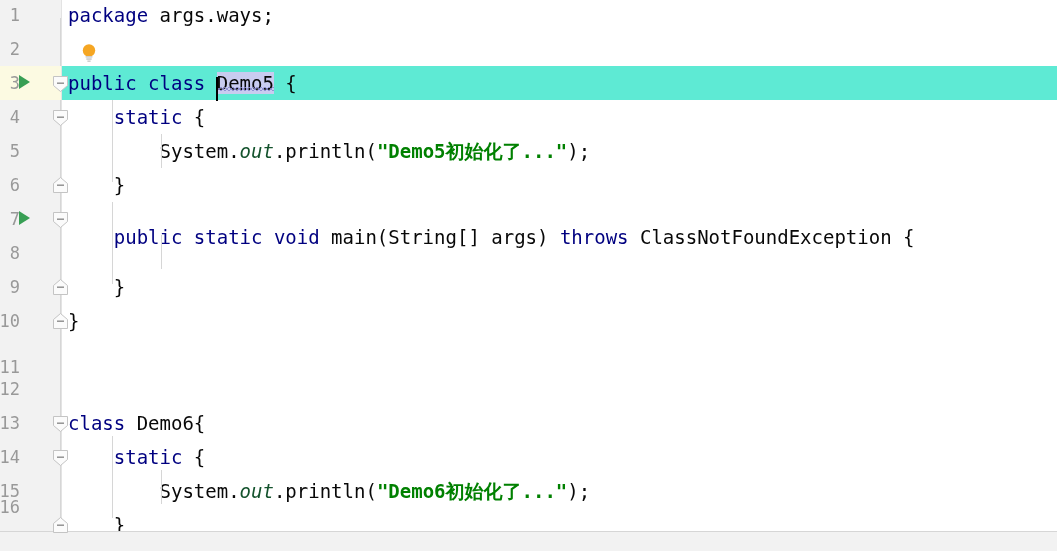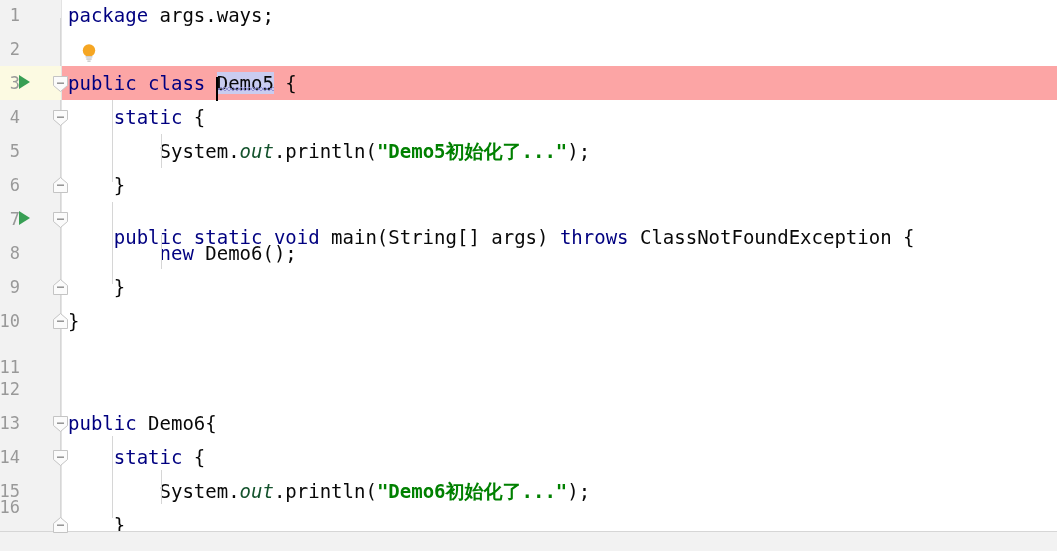--- a/index.html
+++ b/index.html
@@ -104,21 +104,21 @@
     position: absolute;
     left: 0;
     width: 995px;
     height: 34px;
     line-height: 34px;
     white-space: pre;
     font-family: "DejaVu Sans Mono", "Liberation Mono", monospace;
     font-size: 19px;
     color: #080808;
   }
-  .code-row.caret-row { background: #fca5a5; }
+  .code-row.caret-row { background: #5eead4; }
 
   .code-text {
     position: absolute;
     left: 6px;
     top: 0;
     white-space: pre;
   }
 
   
   .kw   { color: #000080; font-weight: normal; }
@@ -251,26 +251,25 @@
             <circle cx="9" cy="7.5" r="6.2" fill="#f5a623"></circle>
             <rect x="5.6" y="13" width="6.8" height="1.7" fill="#cfcfcf"></rect>
             <rect x="6.3" y="15.2" width="5.4" height="1.7" fill="#cfcfcf"></rect>
             <rect x="7.4" y="17.4" width="3.2" height="1.6" fill="#cfcfcf"></rect>
           </svg></span><span class="code-text"></span></div>
       <div class="code-row caret-row" style="top: 66px;"><span class="code-text"><span class="kw">public class </span><span class="sel">Demo5<span class="squiggle"></span><span class="caret" style="left: -1px;"></span></span><span class="pln"> {</span></span></div>
       <div class="code-row" style="top: 100px;"><span class="code-text"><span class="pln">    </span><span class="kw">static</span><span class="pln"> {</span></span></div>
       <div class="code-row" style="top: 134px;"><span class="code-text"><span class="pln">        System.</span><span class="fld">out</span><span class="pln">.println(</span><span class="str">"Demo5初始化了..."</span><span class="pln">);</span></span></div>
       <div class="code-row" style="top: 168px;"><span class="code-text"><span class="pln">    }</span></span></div>
       <div class="code-row" style="top: 220px;"><span class="code-text"><span class="pln">    </span><span class="kw">public static void </span><span class="pln">main(String[] args) </span><span class="kw">throws</span><span class="pln"> ClassNotFoundException {</span></span></div>
-      <div class="code-row" style="top: 236px;"><span class="code-text"><span class="pln">        </span><span class="kw">new</span><span class="pln"> Demo6();</span></span></div>
       <div class="code-row" style="top: 270px;"><span class="code-text"><span class="pln">    }</span></span></div>
       <div class="code-row" style="top: 304px;"><span class="code-text"><span class="pln">}</span></span></div>
       <div class="code-row" style="top: 338px;"><span class="code-text"></span></div>
       <div class="code-row" style="top: 372px;"><span class="code-text"></span></div>
-      <div class="code-row" style="top: 406px;"><span class="code-text"><span class="kw">public</span><span class="pln"> Demo6{</span></span></div>
+      <div class="code-row" style="top: 406px;"><span class="code-text"><span class="kw">class</span><span class="pln"> Demo6{</span></span></div>
       <div class="code-row" style="top: 440px;"><span class="code-text"><span class="pln">    </span><span class="kw">static</span><span class="pln"> {</span></span></div>
       <div class="code-row" style="top: 474px;"><span class="code-text"><span class="pln">        System.</span><span class="fld">out</span><span class="pln">.println(</span><span class="str">"Demo6初始化了..."</span><span class="pln">);</span></span></div>
       <div class="code-row" style="top: 508px;"><span class="code-text"><span class="pln">    }</span></span></div>
       <div class="indent-guide" style="left: 50px; top: 100px; height: 82px;"></div>
       <div class="indent-guide" style="left: 99px; top: 134px; height: 34px;"></div>
       <div class="indent-guide" style="left: 99px; top: 235px; height: 34px;"></div>
       <div class="indent-guide" style="left: 50px; top: 202px; height: 82px;"></div>
       <div class="indent-guide" style="left: 50px; top: 436px; height: 82px;"></div>
       <div class="indent-guide" style="left: 99px; top: 470px; height: 34px;"></div>
     </div>

